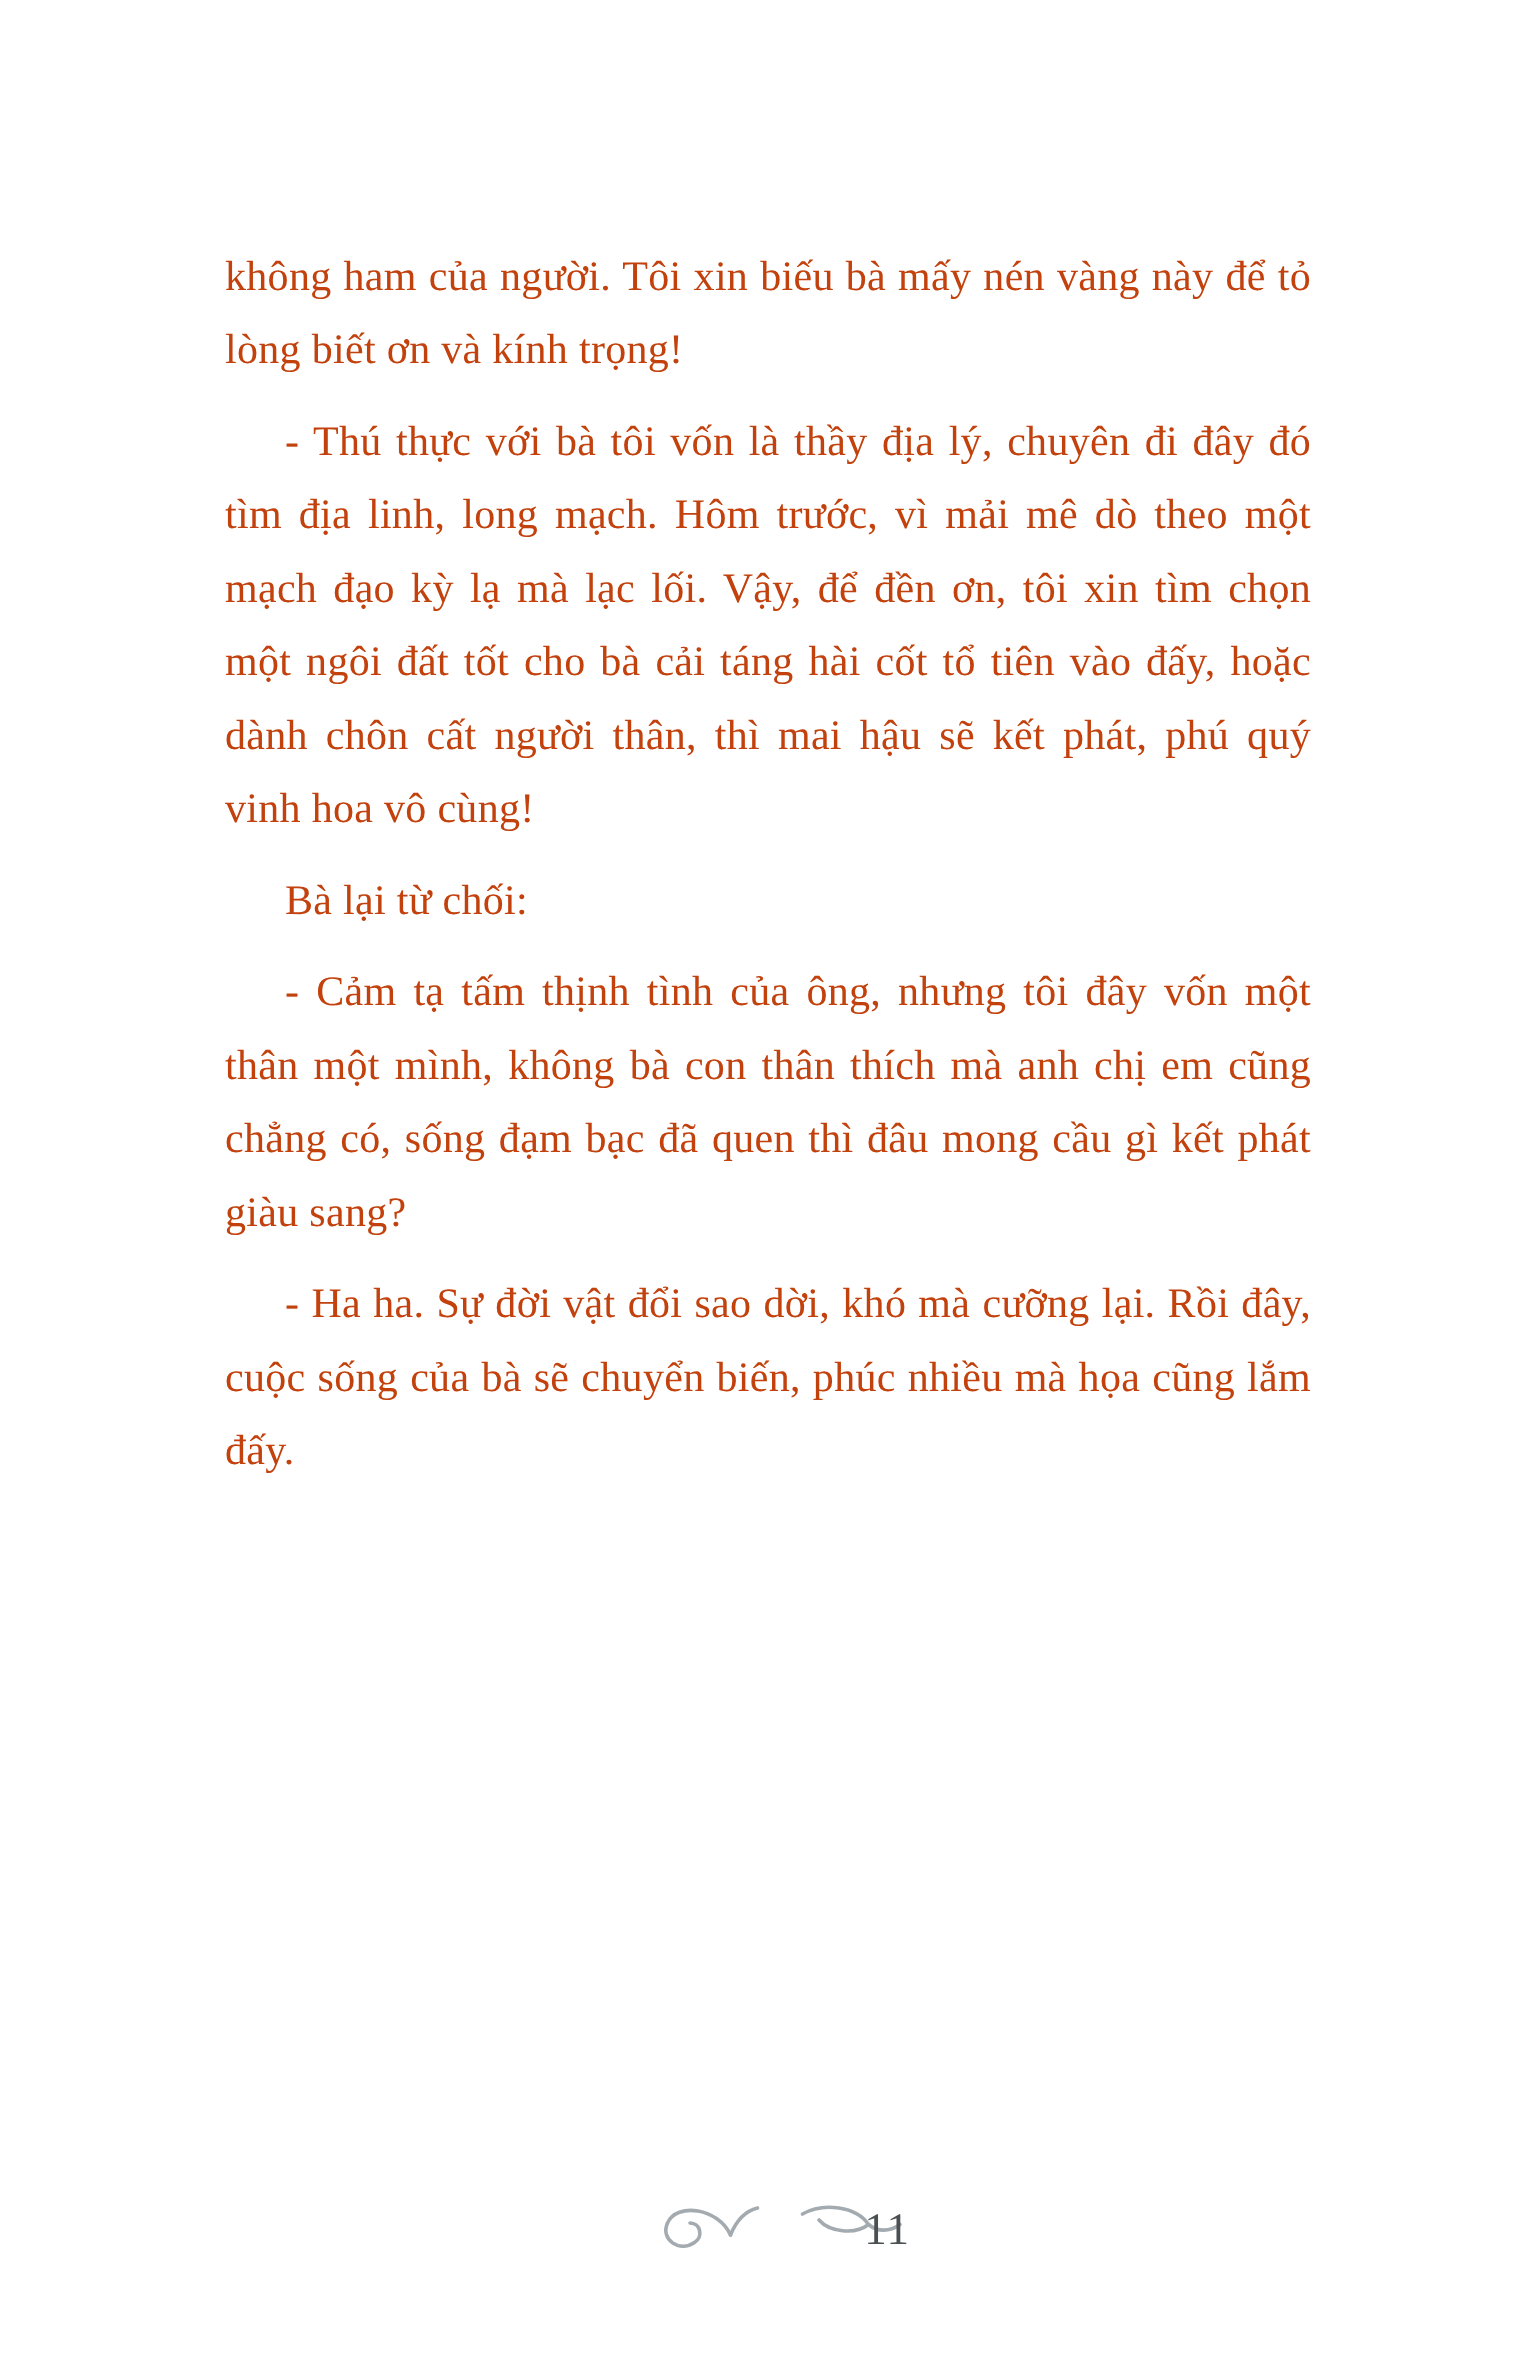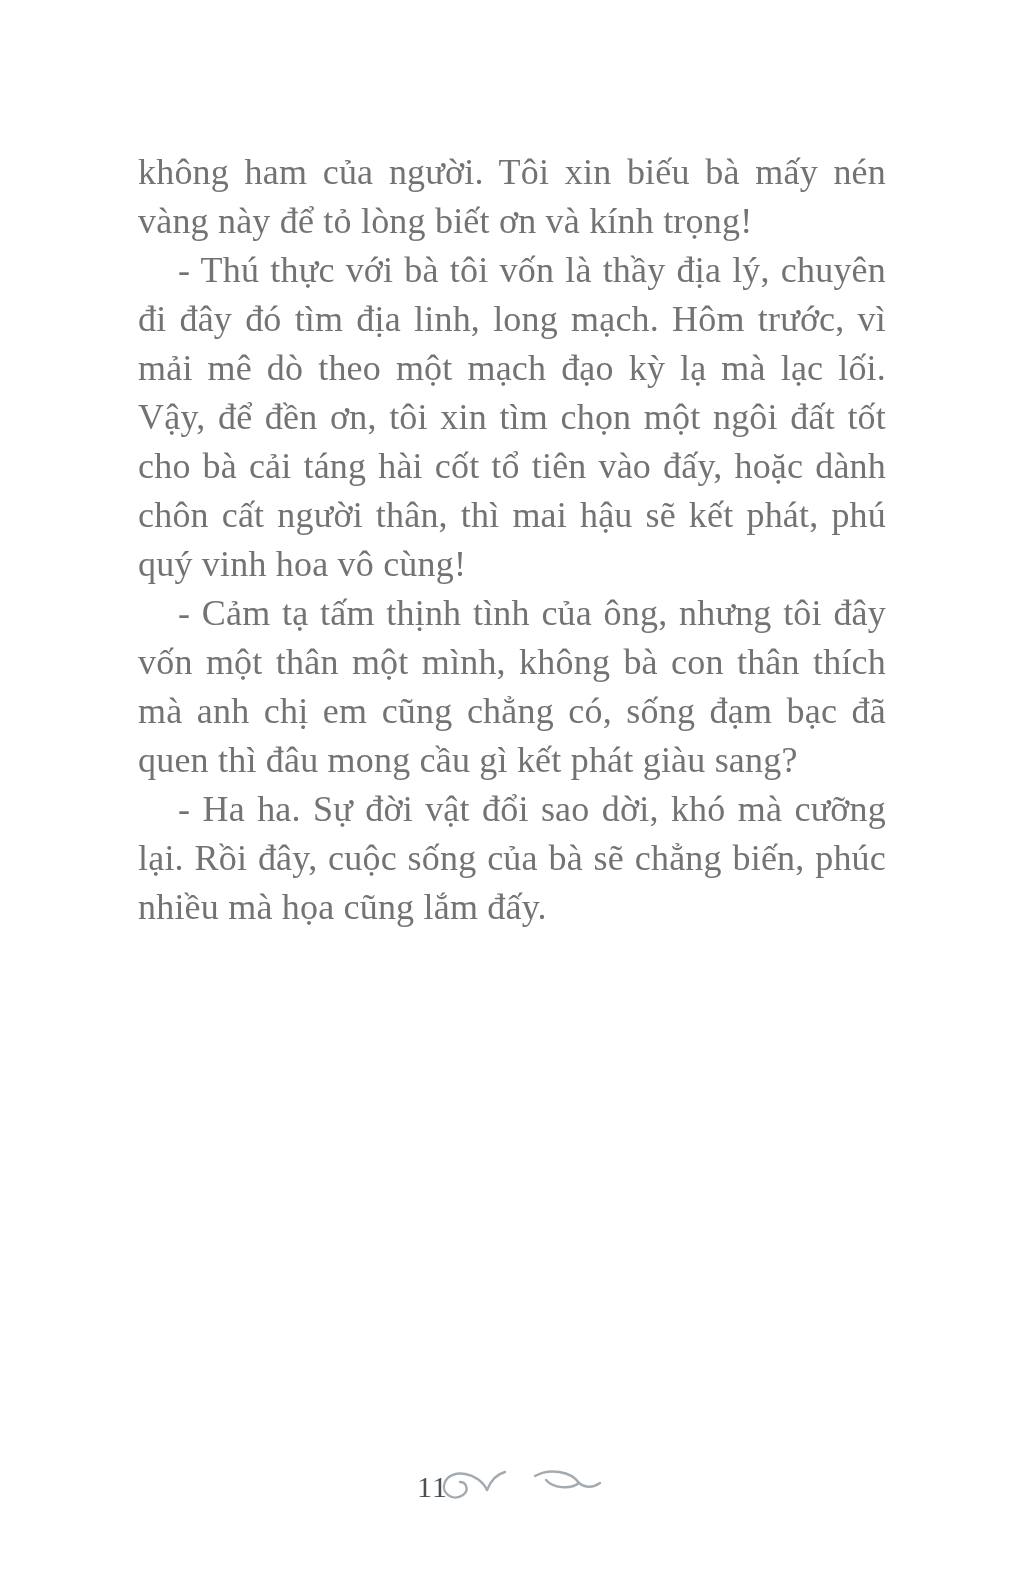--- a/index.html
+++ b/index.html
@@ -16,26 +16,26 @@
     font-family: "Liberation Serif", serif;
     color: #2e2e2e;
   }
   .content {
     position: absolute;
     top: 148px;
     left: 138px;
     width: 748px;
   }
   .para {
-    margin: 0;
-    font-size: 36px;
+    margin: 12px;
+    font-size: 28px;
     line-height: 49px;
     text-align: justify;
     text-indent: 40px;
-    color: #737373;
+    color: #c2410c;
     letter-spacing: 0.2px;
   }
   .para.first {
     text-indent: 0;
   }
   .footer {
     position: absolute;
     top: 1442px;
     left: 0;
     width: 1024px;
@@ -43,21 +43,21 @@
     display: flex;
     align-items: center;
     justify-content: center;
   }
   .ornament-wrap {
     position: relative;
     width: 190px;
     height: 70px;
     display: flex;
     align-items: center;
-    justify-content: flex-start;
+    justify-content: flex-end;
   }
   .ornament-wrap svg {
     position: absolute;
     left: 0;
     top: 0;
   }
   .page-number {
     position: relative;
     z-index: 1;
     font-size: 30px;
@@ -67,22 +67,23 @@
   }
 </style>
 </head>
 <body>
 
 <div class="page">
 
   <div class="content">
     <p class="para first">không ham của người. Tôi xin biếu bà mấy nén vàng này để tỏ lòng biết ơn và kính trọng!</p>
     <p class="para">- Thú thực với bà tôi vốn là thầy địa lý, chuyên đi đây đó tìm địa linh, long mạch. Hôm trước, vì mải mê dò theo một mạch đạo kỳ lạ mà lạc lối. Vậy, để đền ơn, tôi xin tìm chọn một ngôi đất tốt cho bà cải táng hài cốt tổ tiên vào đấy, hoặc dành chôn cất người thân, thì mai hậu sẽ kết phát, phú quý vinh hoa vô cùng!</p>
+    <p class="para">Bà lại từ chối:</p>
     <p class="para">- Cảm tạ tấm thịnh tình của ông, nhưng tôi đây vốn một thân một mình, không bà con thân thích mà anh chị em cũng chẳng có, sống đạm bạc đã quen thì đâu mong cầu gì kết phát giàu sang?</p>
-    <p class="para">- Ha ha. Sự đời vật đổi sao dời, khó mà cưỡng lại. Rồi đây, cuộc sống của bà sẽ chẳng biến, phúc nhiều mà họa cũng lắm đấy.</p>
+    <p class="para">- Ha ha. Sự đời vật đổi sao dời, khó mà cưỡng lại. Rồi đây, cuộc sống của bà sẽ chuyển biến, phúc nhiều mà họa cũng lắm đấy.</p>
   </div>
 
   <div class="footer">
     <div class="ornament-wrap">
       <svg width="190" height="70" viewBox="0 0 190 70" fill="none" stroke="#a4abb0" stroke-width="2.4" stroke-linecap="round">
 
         <path d="M70 38 C 62 20, 34 16, 28 30 C 23 41, 36 50, 46 43 C 52 39, 50 30, 43 30"></path>
         <path d="M70 38 C 74 28, 80 22, 88 20"></path>
 
         <path d="M118 24 C 132 16, 154 19, 162 31 C 153 38, 136 36, 129 28"></path>

